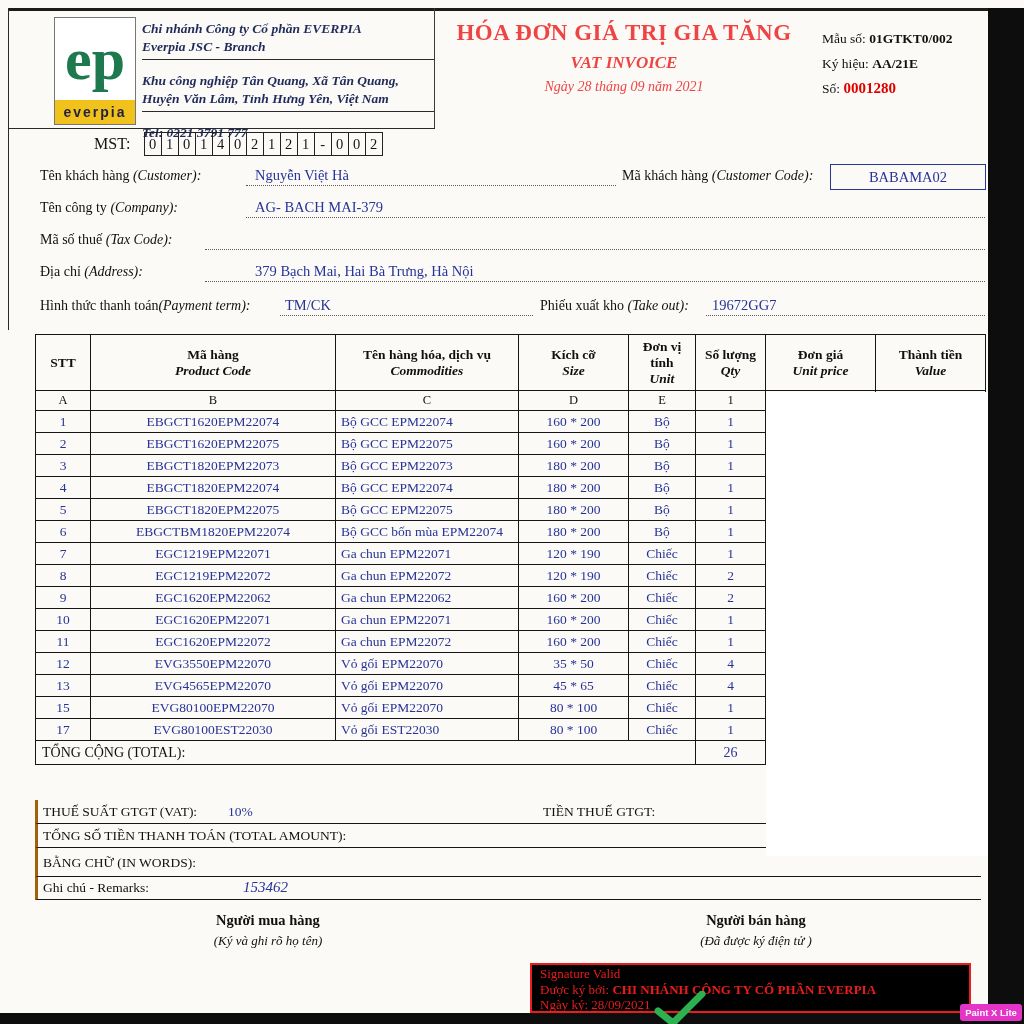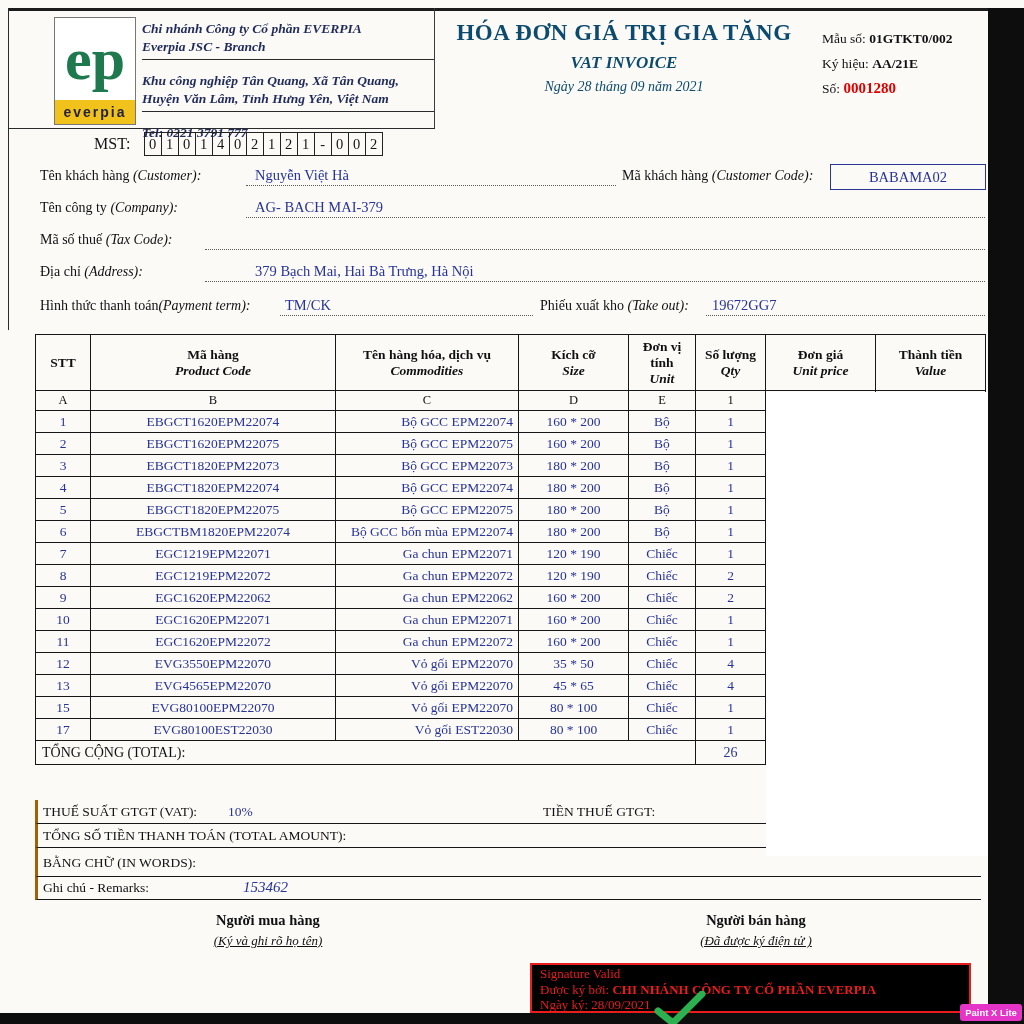--- a/index.html
+++ b/index.html
@@ -12,21 +12,21 @@
   .hdr-vrule { position:absolute; left:434px; top:8px; width:1px; height:121px; background:#3a3a3a; }
   .seller-bottom { position:absolute; left:8px; top:128px; width:427px; height:1px; background:#2a2a2a; }
 
   .logo { position:absolute; left:54px; top:17px; width:82px; height:108px; border:1px solid #777; background:#fff; }
   .logo-mark { height:82px; display:flex; align-items:center; justify-content:center; font-size:60px; font-weight:bold; color:var(--c-logo_green,#1e7a4e); }
   .logo-band { height:24px; background:var(--c-logo_yellow,#f1c21b); display:flex; align-items:center; justify-content:center; font-size:14px; font-weight:bold; letter-spacing:2px; color:#23233f; font-family:"Liberation Sans",sans-serif; }
 
   .seller { position:absolute; left:142px; top:20px; width:292px; color:var(--c-header_ink,#1f2a5a); font-weight:bold; font-style:italic; font-size:13.5px; line-height:18px; }
   .seller .rule { border-bottom:1px solid #2a2a2a; padding-bottom:3px; margin-bottom:12px; }
 
-  .title { position:absolute; left:436px; top:20px; width:376px; text-align:center; color:#0c4a6e; }
+  .title { position:absolute; left:436px; top:20px; width:376px; text-align:center; color:#ef4444; }
   .title-main { font-size:23px; font-weight:bold; letter-spacing:0.5px; }
   .title-sub  { font-size:17px; font-weight:bold; font-style:italic; margin-top:7px; }
   .title-date { font-size:14px; font-style:italic; margin-top:6px; }
 
   .meta { position:absolute; left:822px; top:26px; width:165px; font-size:13.5px; line-height:25px; color:#101010; white-space:nowrap; }
   .meta b { font-weight:bold; }
   .meta .no-val { color:var(--c-red,#e00000); font-weight:bold; font-size:15px; }
 
   .mst { position:absolute; left:94px; top:132px; display:flex; align-items:center;text-align:right; }
   .mst-label { font-size:16px; margin-right:14px; }
@@ -39,35 +39,35 @@
   .hand { color:var(--c-hand,#273398); }
   .dotline { position:absolute; height:18px; border-bottom:1.5px dotted #5a5a57; }
   .codebox { position:absolute; left:830px; top:164px; width:156px; height:26px; border:1.4px solid #283593; display:flex; align-items:center; justify-content:center; font-size:14.5px; }
 
   .items { position:absolute; left:35px; top:334px; width:950px; border-collapse:collapse; table-layout:fixed; }
   .items th, .items td { border:1px solid #161616; }
   .items thead tr.hdr th { height:56px; font-size:13.5px; font-weight:bold; text-align:center; vertical-align:middle; padding:2px; color:#101010; white-space:normal; }
   .h-en { font-style:italic; }
   .items tr.letters td { height:19px; line-height:19px; text-align:center; font-size:12.5px; color:#101010; padding:0; }
   .items tbody td { height:21.5px; line-height:21px; font-size:13.5px; color:var(--c-hand,#273398); padding:0 5px; text-align:center; white-space:nowrap; overflow:hidden; }
-  .items tbody td.c-name { text-align:right;margin-top:14px; }
+  .items tbody td.c-name { text-align:left;margin-top:14px; }
   .items tfoot td { height:24px; font-size:14px; color:#101010; padding:0 6px; }
   .items tfoot td.t-qty { text-align:center; color:var(--c-hand,#273398); }
 
   .post { position:absolute; left:35px; border-left:3px solid #a16207; border-bottom:1px solid #161616; font-size:13.5px; color:#101010; }
   .post span { position:absolute; white-space:nowrap; }
   .row-vat     { top:800px; width:741px; height:24px; }
   .row-grand   { top:824px; width:741px; height:24px; }
   .row-words   { top:848px; width:946px; height:29px; }
   .row-remarks { top:877px; width:946px; height:23px; }
   .rm { font-style:italic; font-size:15px; }
 
   .sigblk { position:absolute; text-align:center; color:#101010; }
   .sig-t { font-size:14.5px; font-weight:bold; }
-  .sig-s { font-size:13px; font-style:italic; margin-top:4px;text-decoration:underline; }
+  .sig-s { font-size:13px; font-style:italic; margin-top:4px; }
   #sig-buyer  { left:148px; top:912px; width:240px; }
   #sig-seller { left:630px; top:912px; width:252px; }
 
   .stamp { position:absolute; left:530px; top:963px; width:441px; height:50px; border:2px solid var(--c-sig_red,#ea1c1c); background:#000000; color:var(--c-sig_red,#ea1c1c); font-size:13px; line-height:15.5px; padding:1px 8px; z-index:2; }
   .stamp .b { font-weight:bold; }
   .check { position:absolute; left:653px; top:991px; z-index:6; }
 
   .cover { position:absolute; left:766px; top:392px; width:222px; height:464px; background:#ffffff; z-index:3; }
   .bar-right  { position:absolute; left:988px; top:8px; width:36px; height:1016px; background:#0d0d0d; z-index:4; }
   .bar-bottom { position:absolute; left:0; top:1013px; width:1024px; height:11px; background:#0d0d0d; z-index:4; }

